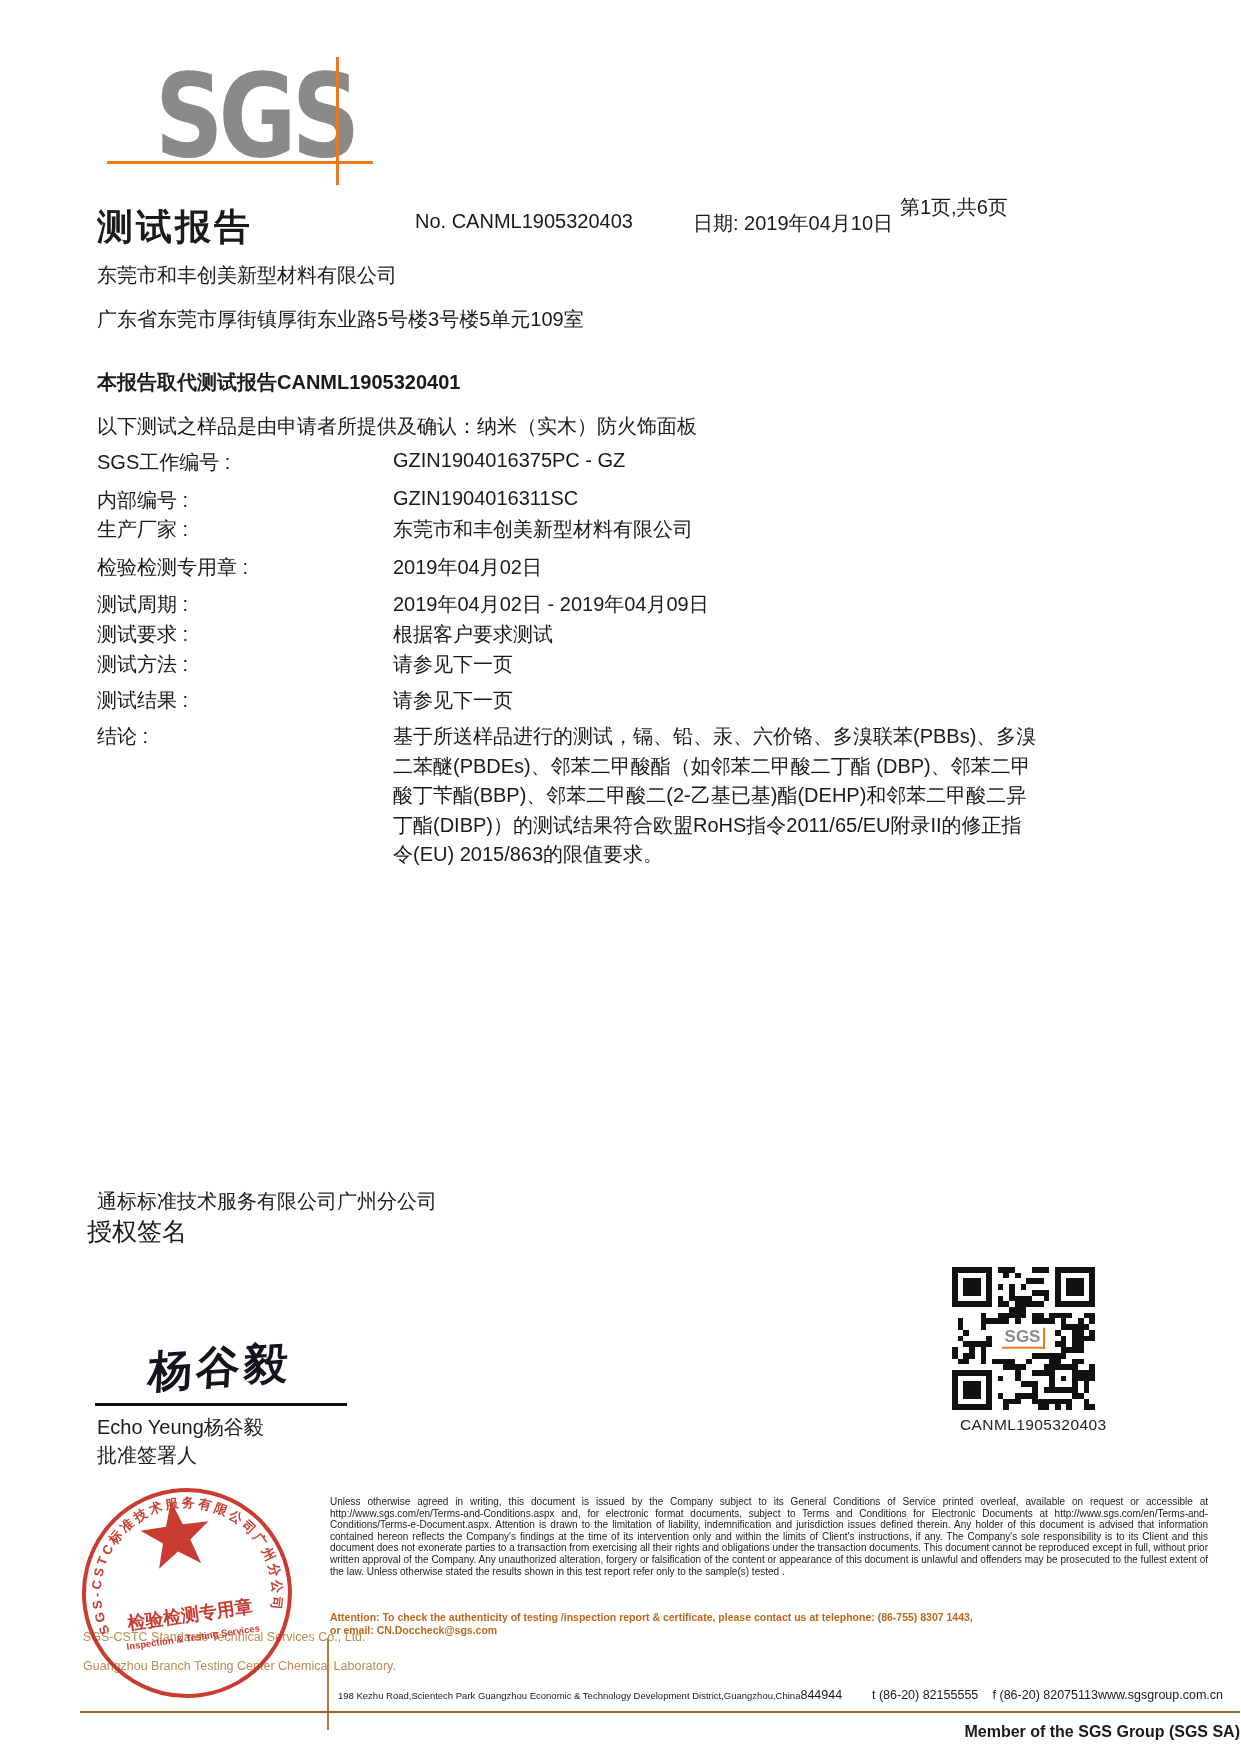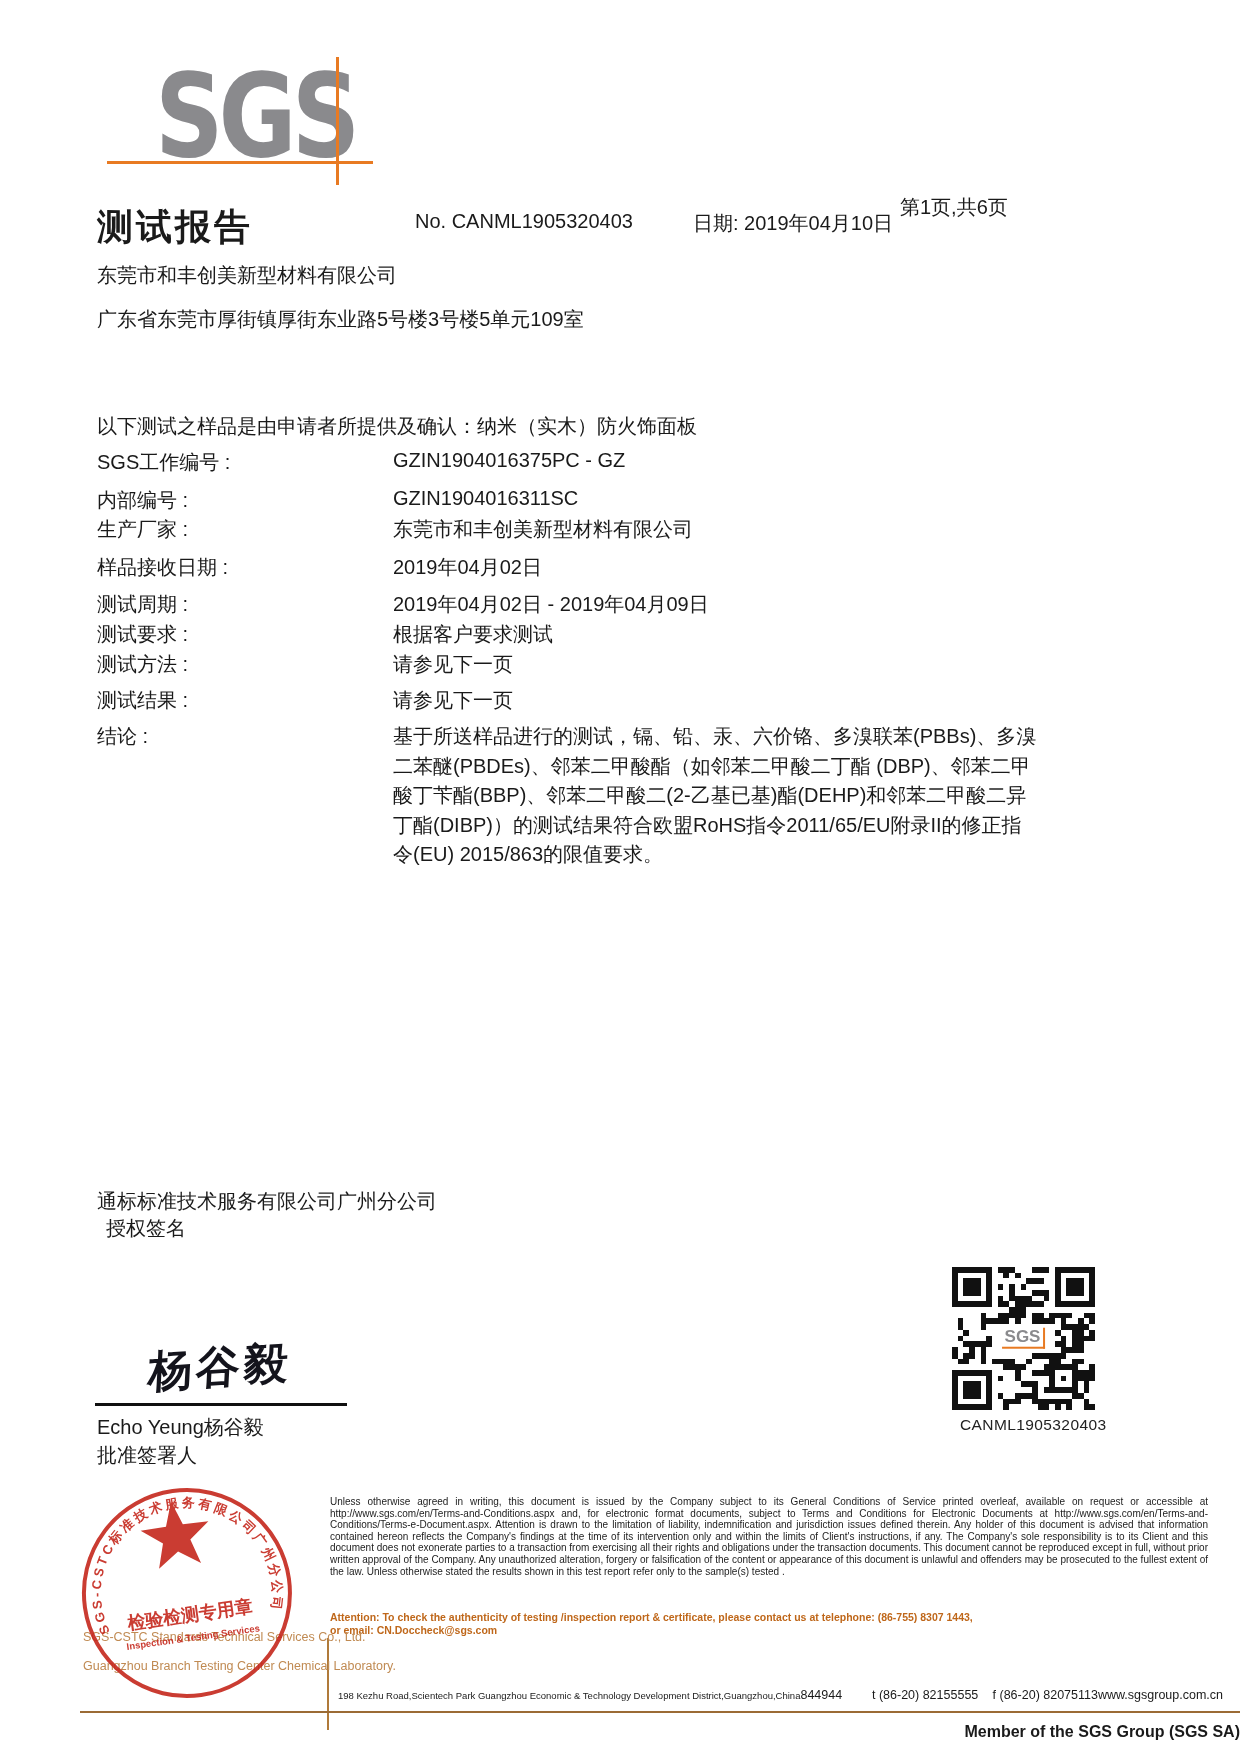--- a/index.html
+++ b/index.html
@@ -28,21 +28,21 @@
 
   
   .frow{position:absolute;left:97px;width:1060px;font-size:20px;}
   .flabel{display:inline-block;}
   .fvalue{position:absolute;left:296px;white-space:nowrap;}
   .concl-label{left:97px;top:723px;font-size:20px;}
   .concl-text{left:393px;top:722px;width:648px;font-size:20px;line-height:29.5px;}
 
   
   .sign-co{left:97px;top:1188px;font-size:20px;}
-  .sign-auth{left:106px;top:1215px;font-size:20px;}
+  .sign-auth{left:87px;top:1215px;font-size:25px;}
   .handwriting{left:148px;top:1338px;font-size:44px;font-weight:bold;color:#14141c;
                transform:rotate(-4deg) skewX(-7deg);letter-spacing:4px;}
   .sign-line{left:95px;top:1403px;width:252px;height:3px;background:#101010;}
   .signer{left:97px;top:1414px;font-size:20px;}
   .role{left:97px;top:1442px;font-size:20px;}
 
   
   .qr-box{left:952px;top:1267px;width:143px;height:143px;}
   .qr-box svg{display:block;width:143px;height:143px;shape-rendering:crispEdges;}
   .qr-label{position:absolute;left:50%;top:50%;transform:translate(-50%,-52%);
@@ -81,36 +81,37 @@
   <div class="abs logo-hline"></div>
   <div class="abs logo-vline"></div>
 
   <div class="abs title">测试报告</div>
   <div class="abs report-no">No. CANML1905320403</div>
   <div class="abs hdr-date">日期: 2019年04月10日</div>
   <div class="abs hdr-page">第1页,共6页</div>
 
   <div class="abs appl-name">东莞市和丰创美新型材料有限公司</div>
   <div class="abs appl-addr">广东省东莞市厚街镇厚街东业路5号楼3号楼5单元109室</div>
+  <div class="abs notice">本报告取代测试报告CANML1905320401</div>
   <div class="abs sample">以下测试之样品是由申请者所提供及确认：纳米（实木）防火饰面板</div>
 
   <div class="frow" style="top:449px">
     <span class="flabel">SGS工作编号 :</span>
     <span class="fvalue">GZIN1904016375PC - GZ</span>
   </div>
   <div class="frow" style="top:487px">
     <span class="flabel">内部编号 :</span>
     <span class="fvalue">GZIN1904016311SC</span>
   </div>
   <div class="frow" style="top:516px">
     <span class="flabel">生产厂家 :</span>
     <span class="fvalue">东莞市和丰创美新型材料有限公司</span>
   </div>
   <div class="frow" style="top:554px">
-    <span class="flabel">样品接收日期 :</span>
+    <span class="flabel">检验检测专用章 :</span>
     <span class="fvalue">2019年04月02日</span>
   </div>
   <div class="frow" style="top:591px">
     <span class="flabel">测试周期 :</span>
     <span class="fvalue">2019年04月02日 - 2019年04月09日</span>
   </div>
   <div class="frow" style="top:621px">
     <span class="flabel">测试要求 :</span>
     <span class="fvalue">根据客户要求测试</span>
   </div>

